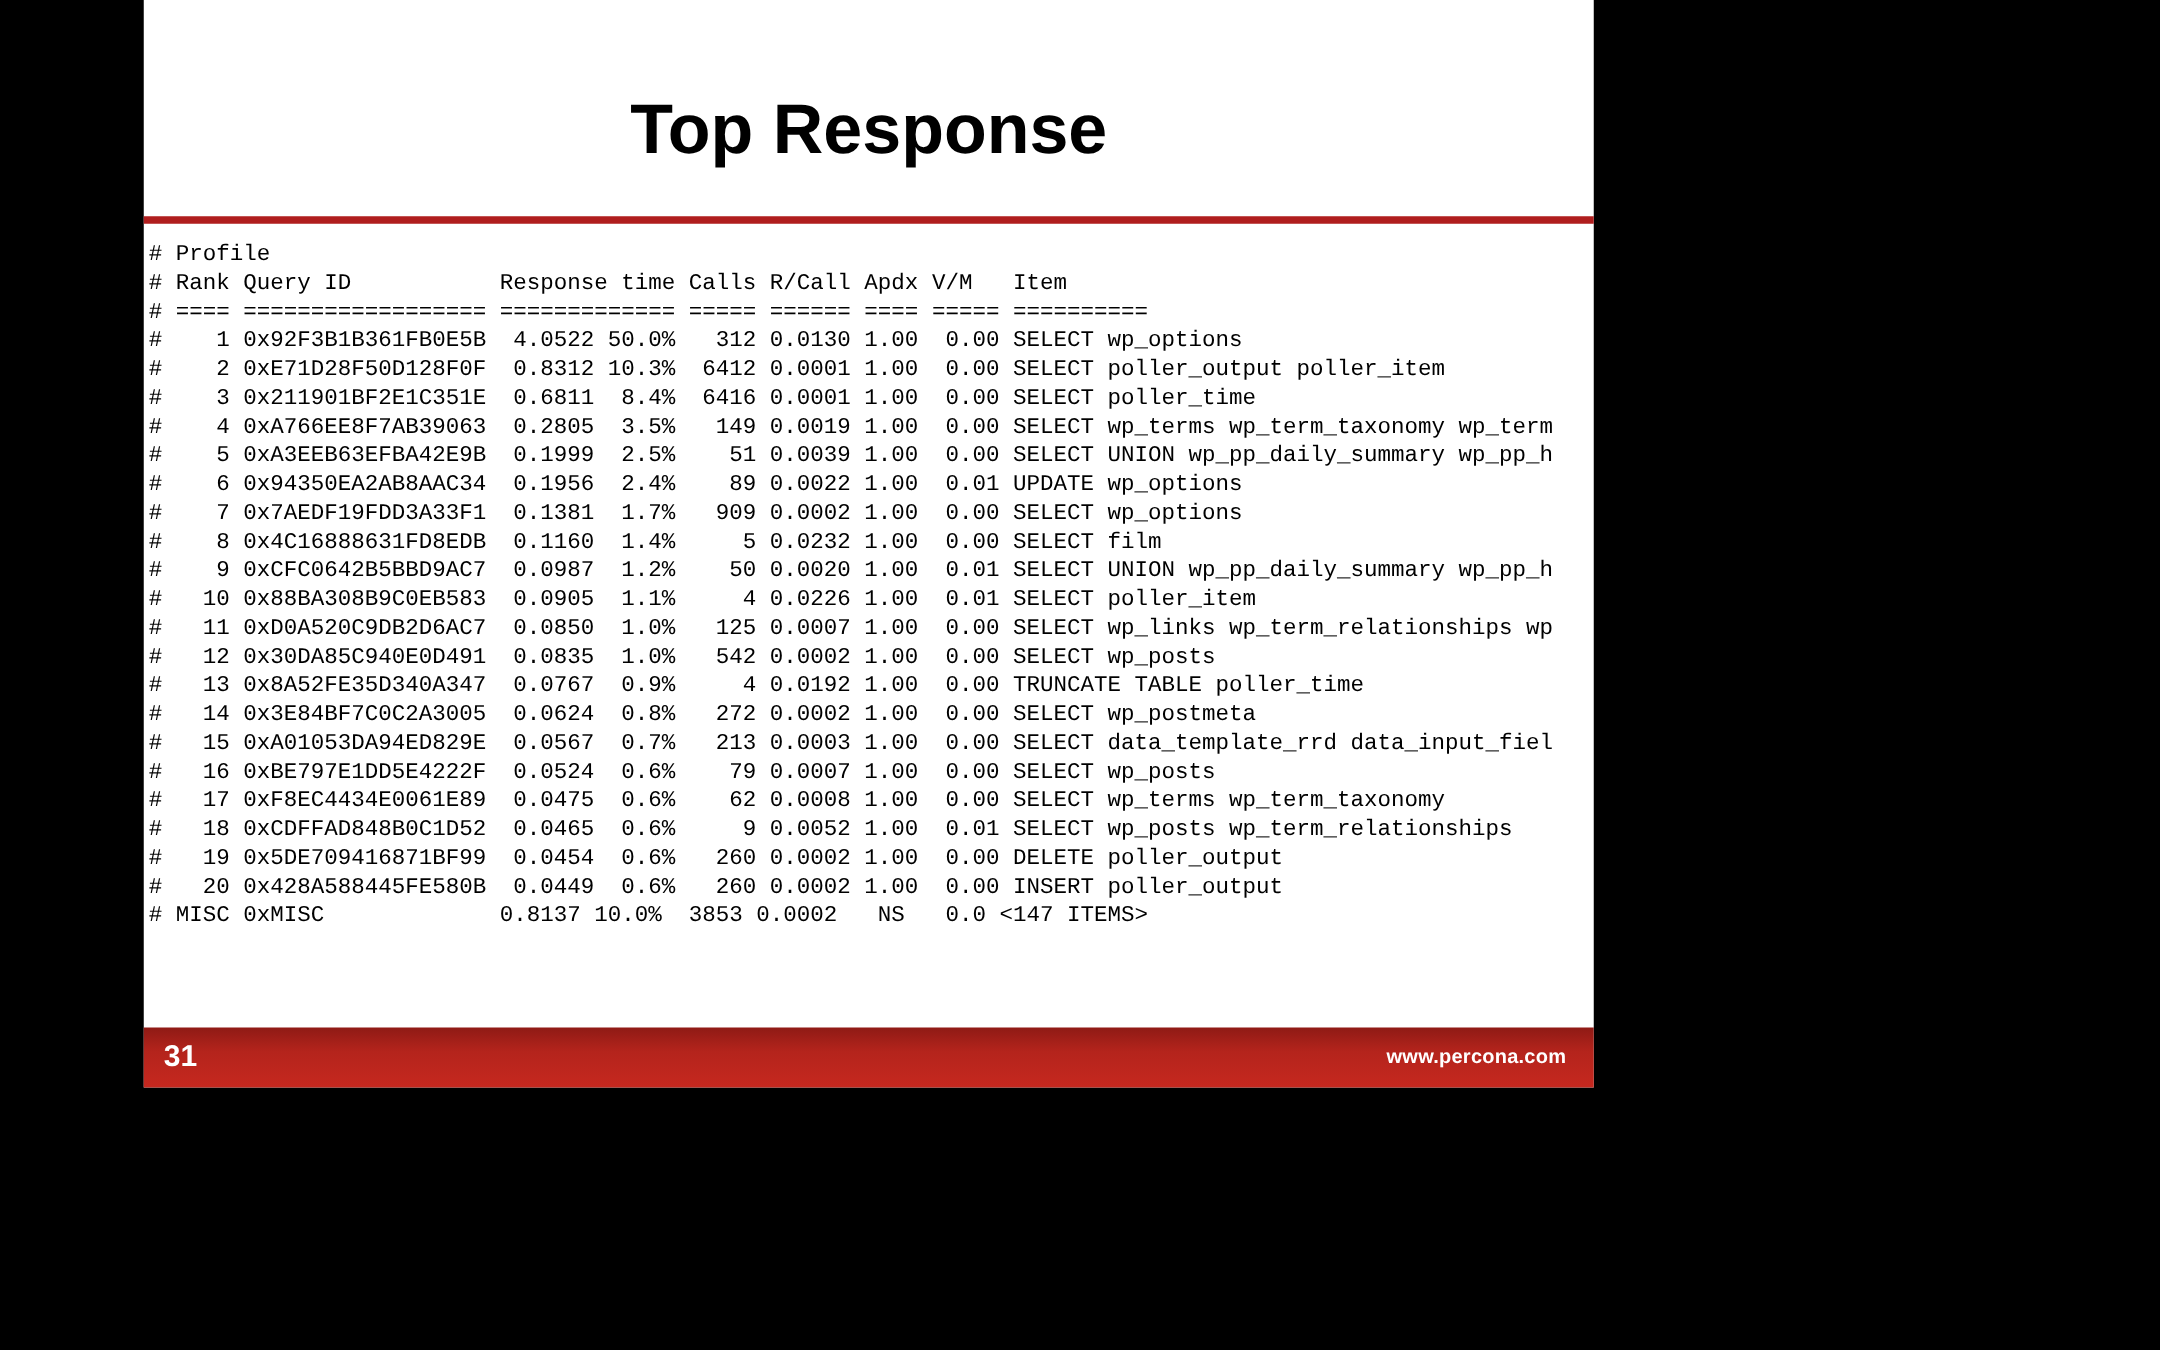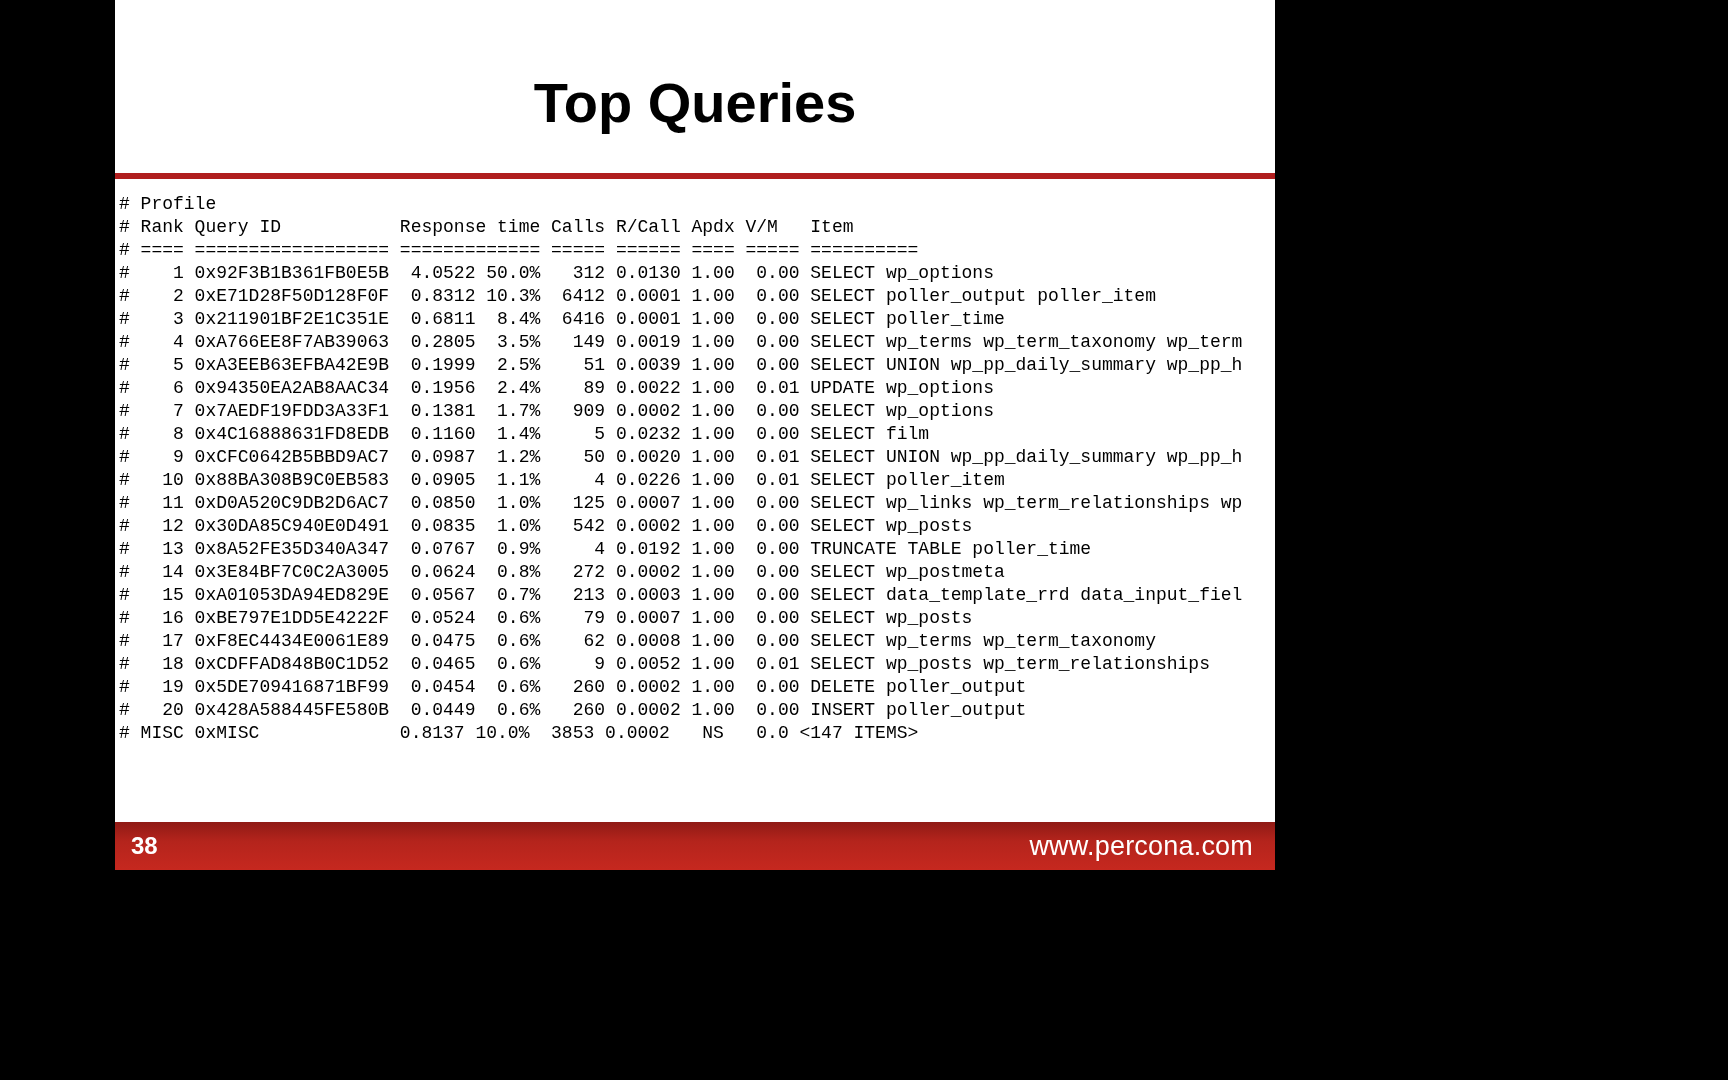--- a/index.html
+++ b/index.html
@@ -49,27 +49,27 @@
       background: #a8201a;
       background: linear-gradient(#8f1a15 0%, #b4241c 40%, #c6281f 100%);
       color: #fff;
       display: flex;
       align-items: center;
       justify-content: space-between;
       padding: 0 22px 0 16px;
       font-size: 24px;
     }
     .page-no { font-weight: 700; }
-    .url { font-weight: 400; letter-spacing: .2px; font-size: 27px; }
+    .url { font-weight: 700; letter-spacing: .2px; font-size: 16px; }
   </style>
 </head>
 <body>
 
 <div class="letterbox">
-  <div class="title">Top Queries</div>
+  <div class="title">Top Response</div>
   <div class="red-rule"></div>
   <div class="profile" id="profile"># Profile
 # Rank Query ID           Response time Calls R/Call Apdx V/M   Item
 # ==== ================== ============= ===== ====== ==== ===== ==========
 #    1 0x92F3B1B361FB0E5B  4.0522 50.0%   312 0.0130 1.00  0.00 SELECT wp_options
 #    2 0xE71D28F50D128F0F  0.8312 10.3%  6412 0.0001 1.00  0.00 SELECT poller_output poller_item
 #    3 0x211901BF2E1C351E  0.6811  8.4%  6416 0.0001 1.00  0.00 SELECT poller_time
 #    4 0xA766EE8F7AB39063  0.2805  3.5%   149 0.0019 1.00  0.00 SELECT wp_terms wp_term_taxonomy wp_term
 #    5 0xA3EEB63EFBA42E9B  0.1999  2.5%    51 0.0039 1.00  0.00 SELECT UNION wp_pp_daily_summary wp_pp_h
 #    6 0x94350EA2AB8AAC34  0.1956  2.4%    89 0.0022 1.00  0.01 UPDATE wp_options
@@ -85,15 +85,15 @@
 #   16 0xBE797E1DD5E4222F  0.0524  0.6%    79 0.0007 1.00  0.00 SELECT wp_posts
 #   17 0xF8EC4434E0061E89  0.0475  0.6%    62 0.0008 1.00  0.00 SELECT wp_terms wp_term_taxonomy
 #   18 0xCDFFAD848B0C1D52  0.0465  0.6%     9 0.0052 1.00  0.01 SELECT wp_posts wp_term_relationships
 #   19 0x5DE709416871BF99  0.0454  0.6%   260 0.0002 1.00  0.00 DELETE poller_output
 #   20 0x428A588445FE580B  0.0449  0.6%   260 0.0002 1.00  0.00 INSERT poller_output
 # MISC 0xMISC             0.8137 10.0%  3853 0.0002   NS   0.0 &lt;147 ITEMS&gt;
 </div>
 </div>
 
 <div class="footer">
-  <span class="page-no">38</span>
+  <span class="page-no">31</span>
   <span class="url">www.percona.com</span>
 </div>
 
 </body></html>

